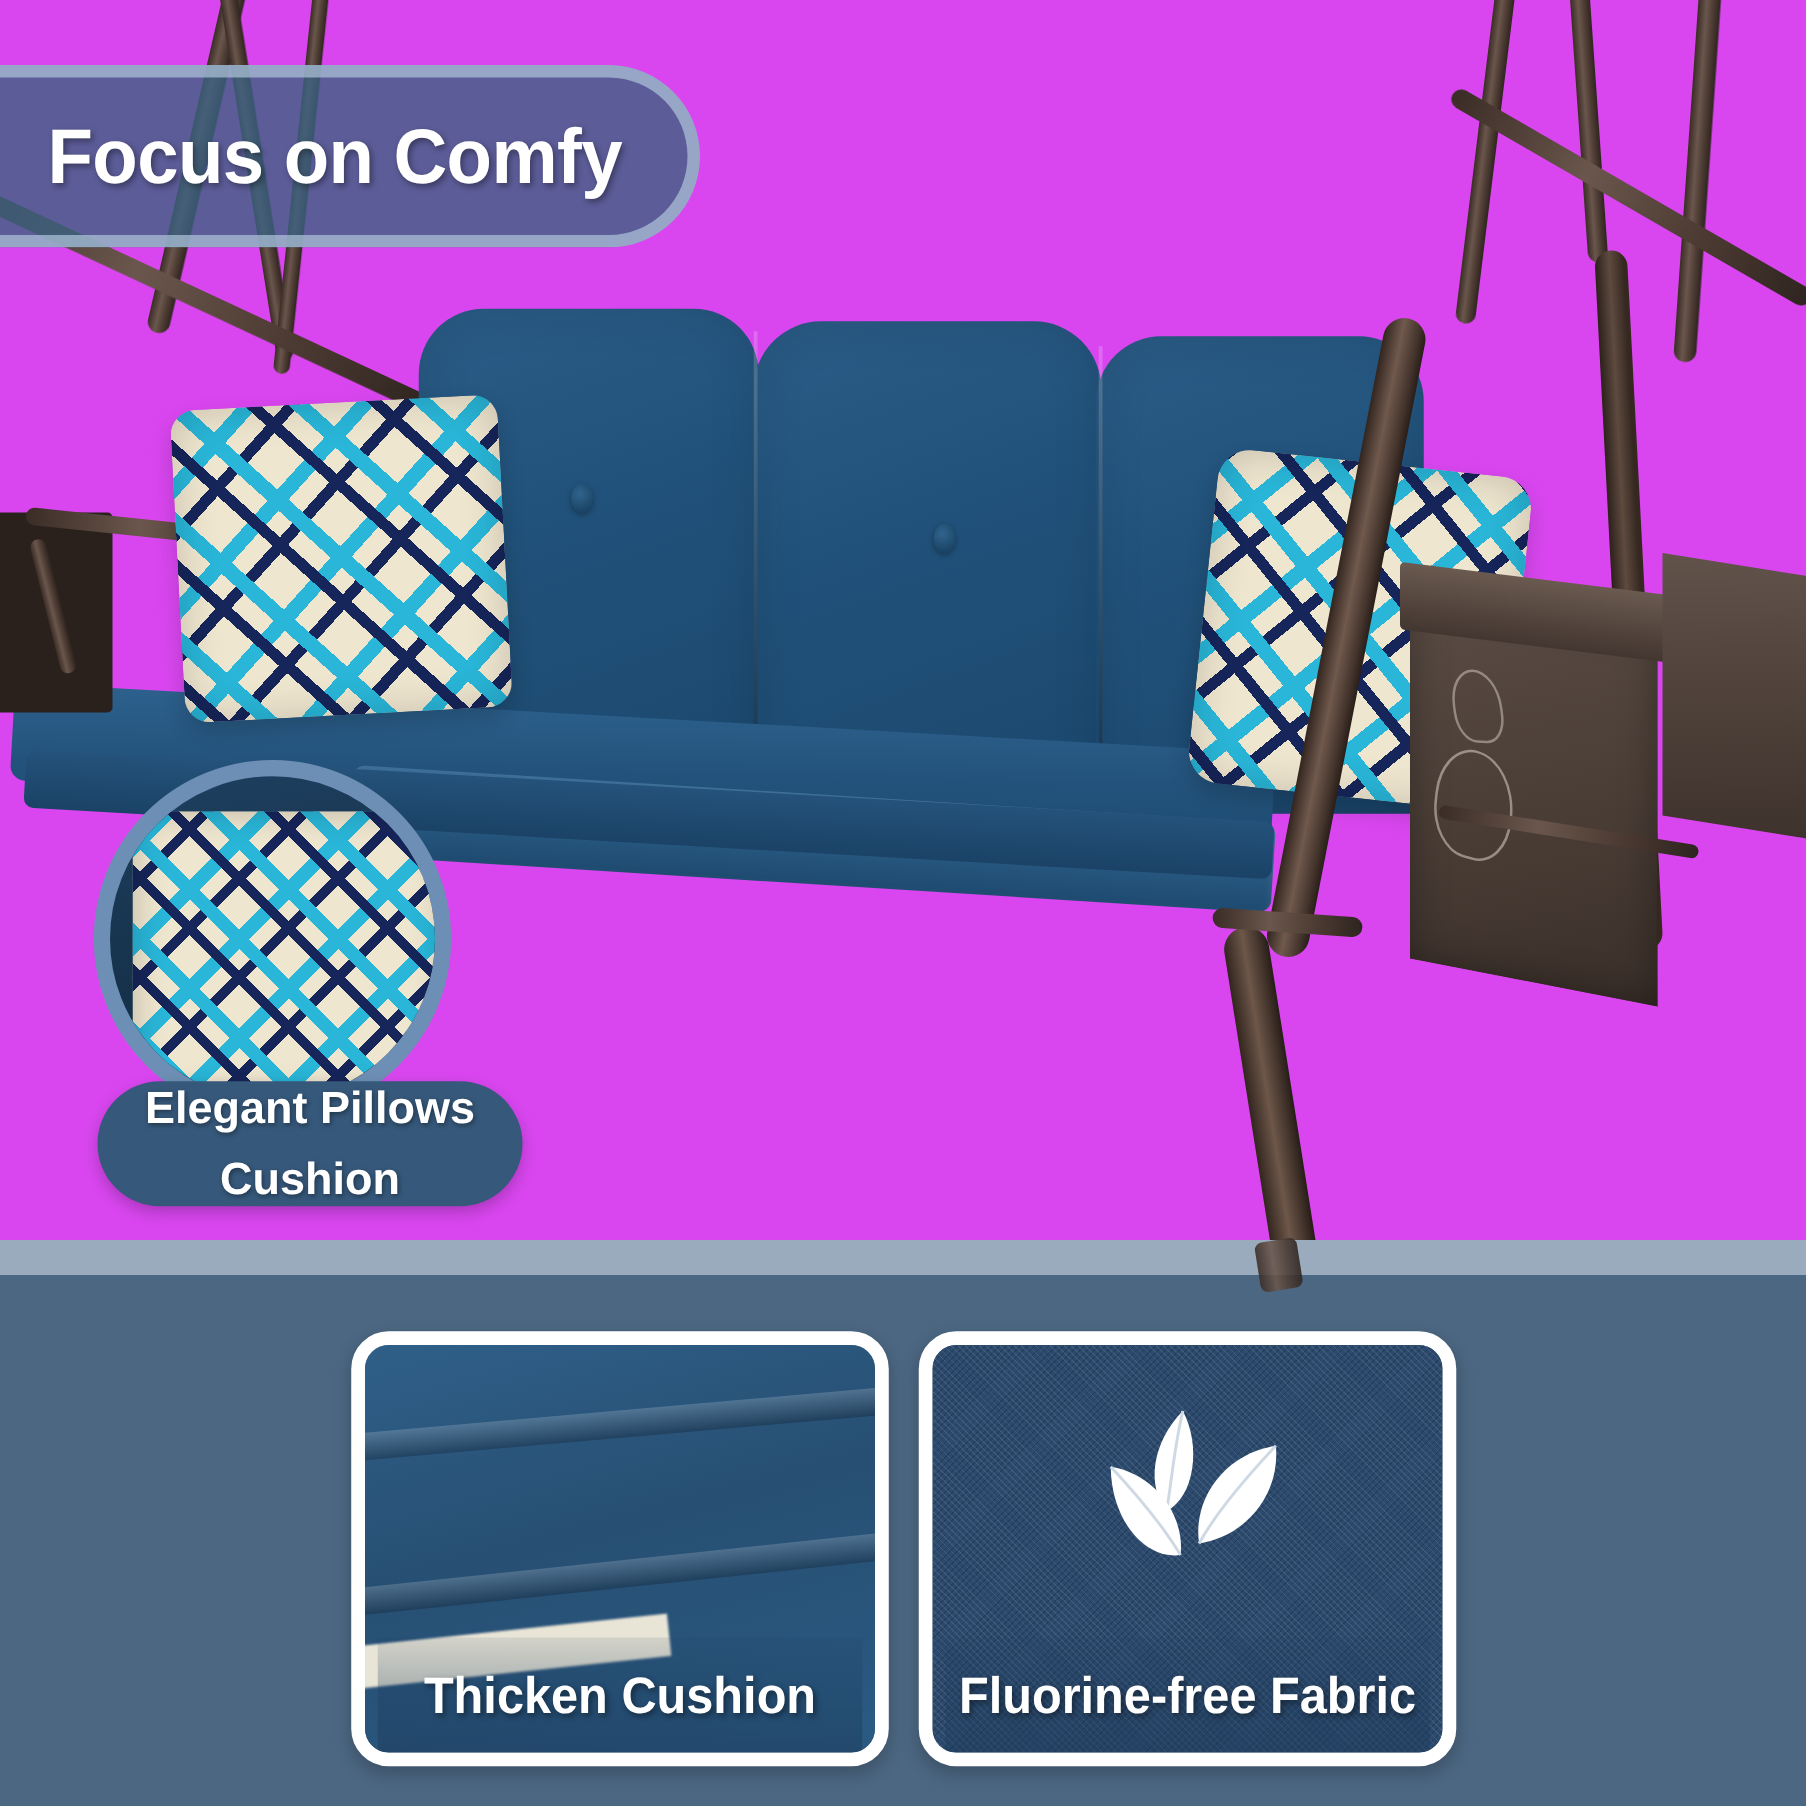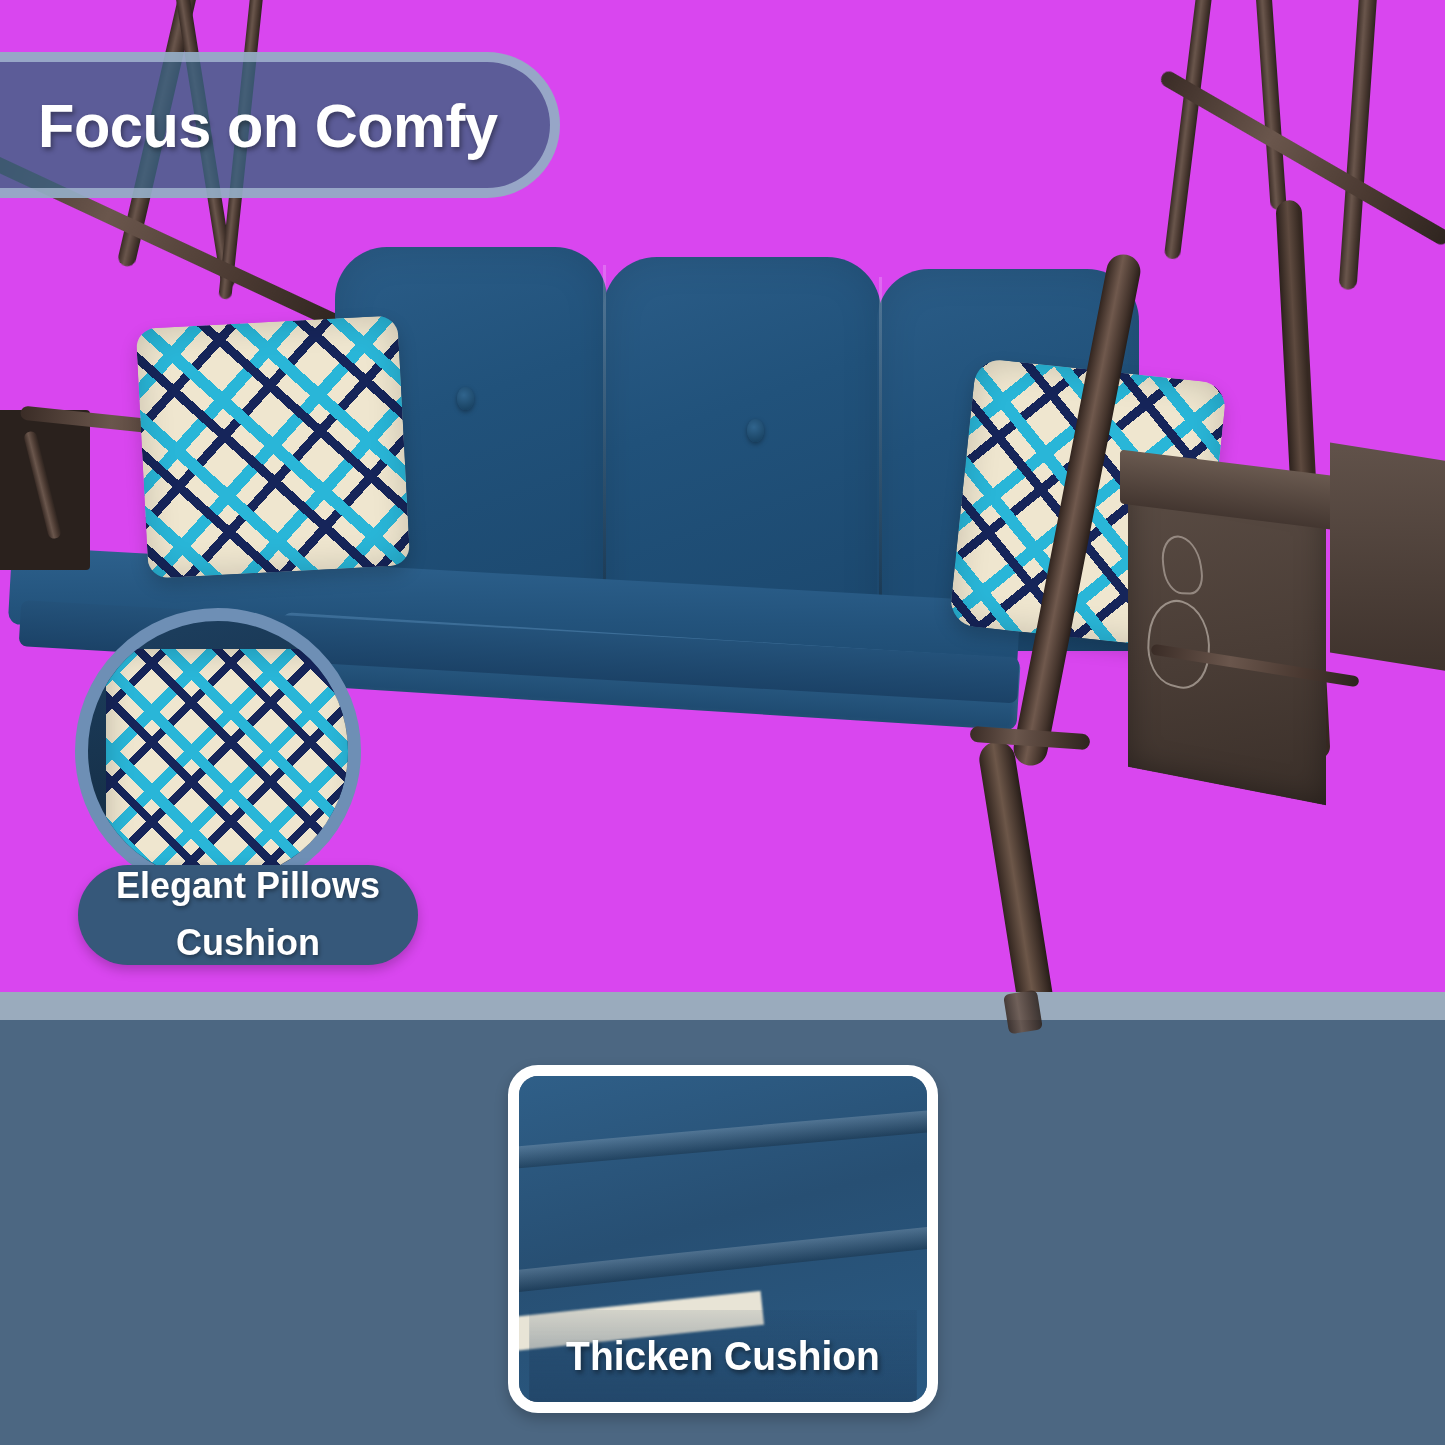--- a/index.html
+++ b/index.html
@@ -233,15 +233,28 @@
 
     <div class="panel">
       <div class="panel-photo ph-cushion">
         <div class="edge" style="top:52px;transform:rotate(-5deg);"></div>
         <div class="edge" style="top:172px;transform:rotate(-6deg);"></div>
         <div class="cream"></div>
       </div>
       <div class="panel-label">Thicken Cushion</div>
     </div>
 
+    <div class="panel">
+      <div class="panel-photo ph-fabric">
+        <svg viewBox="0 0 200 200" style="position:absolute;left:50%;top:36px;width:186px;height:186px;margin-left:-93px;">
+          <path d="M96 18 C70 44 64 82 82 104 C106 92 112 48 96 18 Z" fill="#ffffff"></path>
+          <path d="M96 18 C88 52 86 82 82 104" stroke="#cfd9e4" stroke-width="2.5" fill="none"></path>
+          <path d="M34 66 C34 110 62 146 94 142 C98 108 72 72 34 66 Z" fill="#ffffff"></path>
+          <path d="M34 66 C62 96 82 122 94 142" stroke="#cfd9e4" stroke-width="2.5" fill="none"></path>
+          <path d="M176 48 C134 54 104 92 110 132 C150 126 180 90 176 48 Z" fill="#ffffff"></path>
+          <path d="M176 48 C146 80 122 110 110 132" stroke="#cfd9e4" stroke-width="2.5" fill="none"></path>
+        </svg>
+      </div>
+      <div class="panel-label">Fluorine-free Fabric</div>
+    </div>
 
   </div>
 </div>
 
 </body></html>

